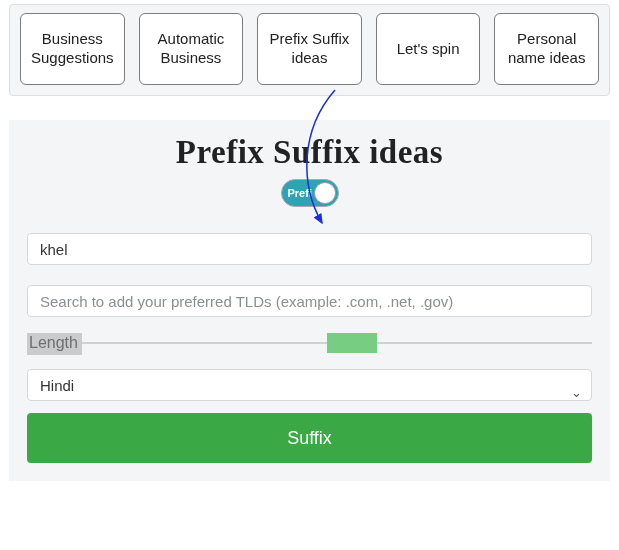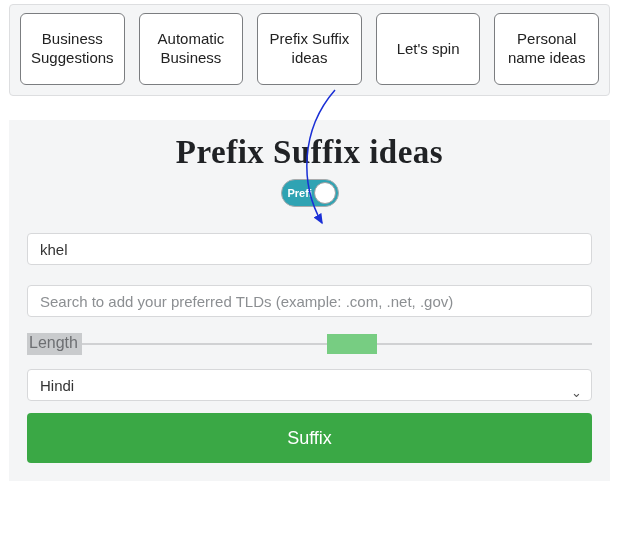--- a/index.html
+++ b/index.html
@@ -90,21 +90,20 @@
     border-radius: 4px;
     padding: 0 12px;
     font-size: 15px;
     color: #333;
     margin-bottom: 20px;
     outline: none;
   }
   .text-input::placeholder { color: #8c8f92; }
   .length-row {
     display: flex;
-    align-items: center;
     gap: 0;
     margin: -4px 0 14px 0;
   }
   .length-label-box {
     background: #c9cbcd;
     color: #6d6f72;
     font-size: 16px;
     padding: 1px 2px 3px 2px;
     width: 55px;
   }

